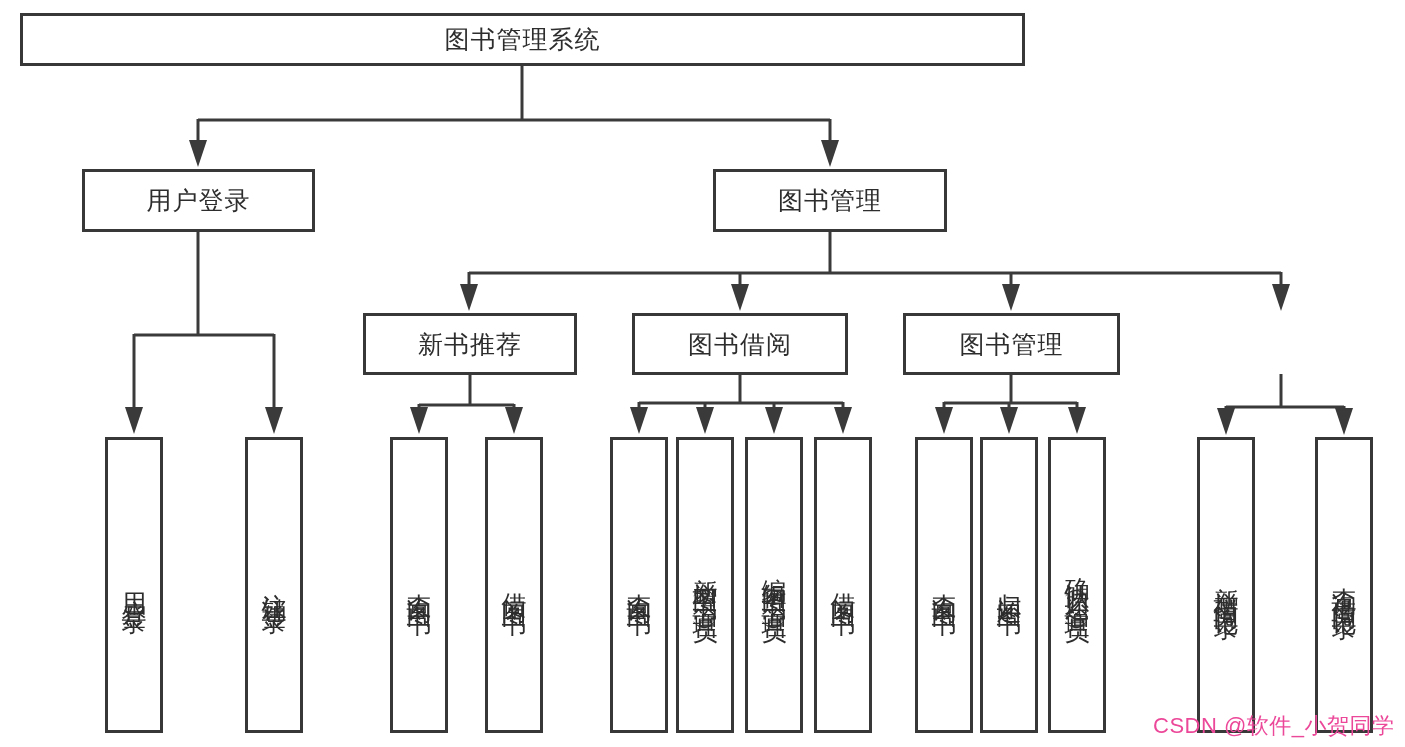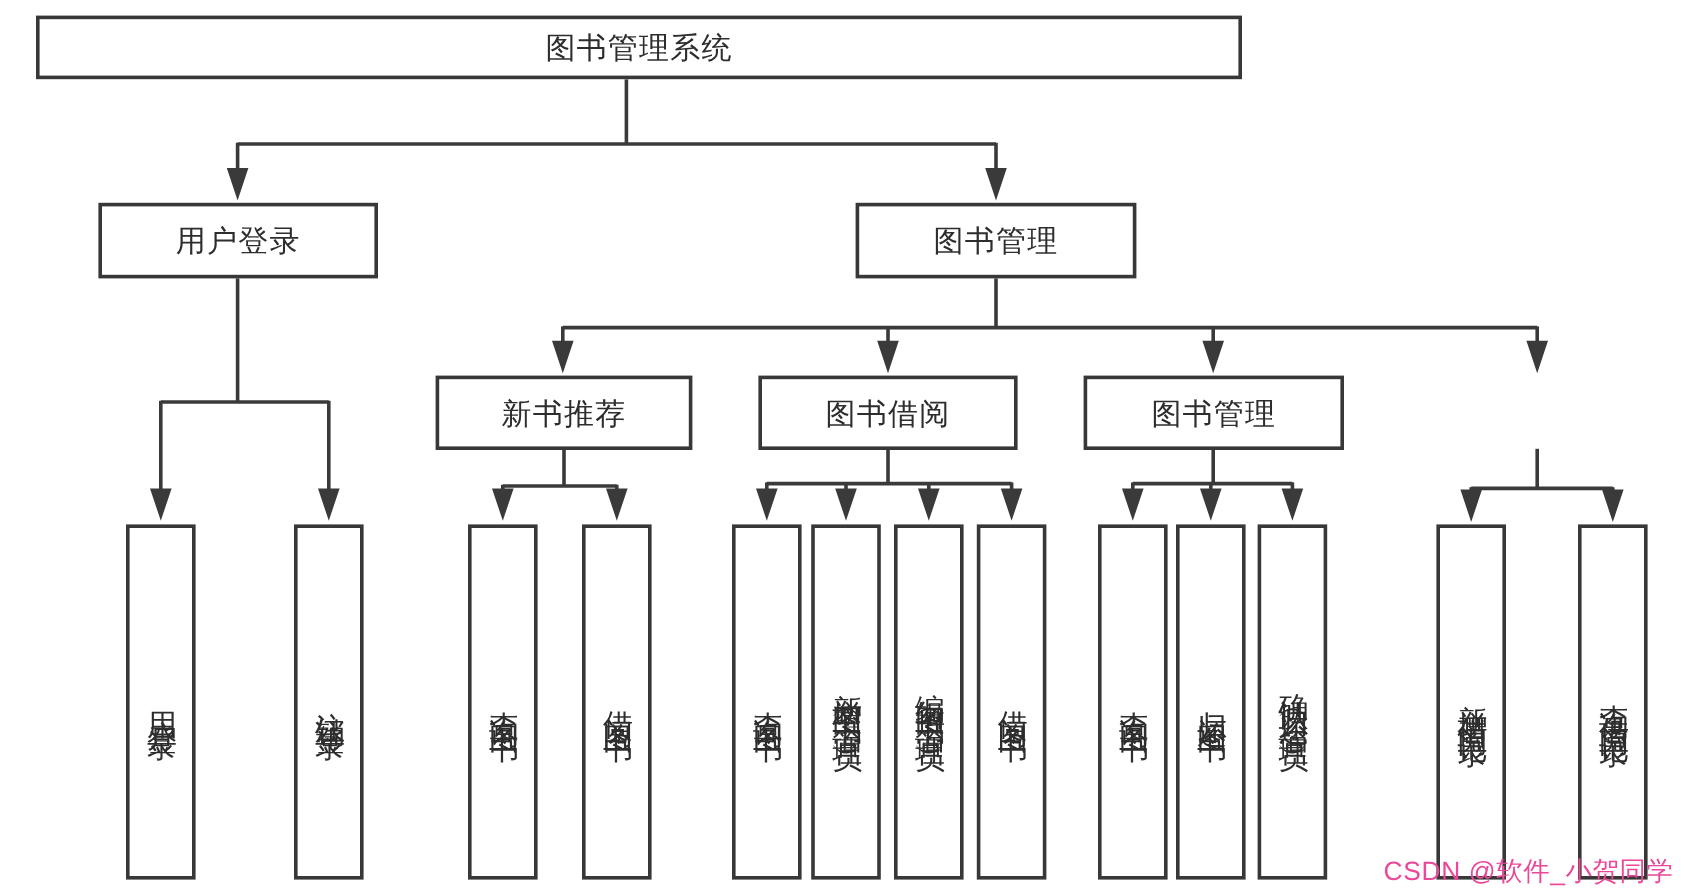--- a/index.html
+++ b/index.html
@@ -155,21 +155,21 @@
       <path d="M1226,407 L1344,407"></path>
       <path d="M1226,406 L1226,411"></path>
       <path d="M1344,406 L1344,411"></path>
     </g>
     <g fill="#3a3a3a" stroke="none">
       <polygon points="1217,408 1235,408 1226,435"></polygon>
       <polygon points="1335,408 1353,408 1344,435"></polygon>
     </g>
   </svg>
 
-  <div class="hbox" style="left:20px; top:13px; width:1005px; height:53px;margin-left:10px;">图书管理系统</div>
+  <div class="hbox" style="left:20px; top:13px; width:1005px; height:53px;">图书管理系统</div>
 
   <div class="hbox" style="left:82px; top:169px; width:233px; height:63px;">用户登录</div>
   <div class="hbox" style="left:713px; top:169px; width:234px; height:63px;">图书管理</div>
 
   <div class="hbox" style="left:363px; top:313px; width:214px; height:62px;">新书推荐</div>
   <div class="hbox" style="left:632px; top:313px; width:216px; height:62px;">图书借阅</div>
   <div class="hbox" style="left:903px; top:313px; width:217px; height:62px;">图书管理</div>
 
   <div class="vbox" style="left:105px;">用户登录</div>
   <div class="vbox" style="left:245px;">注销登录</div>

